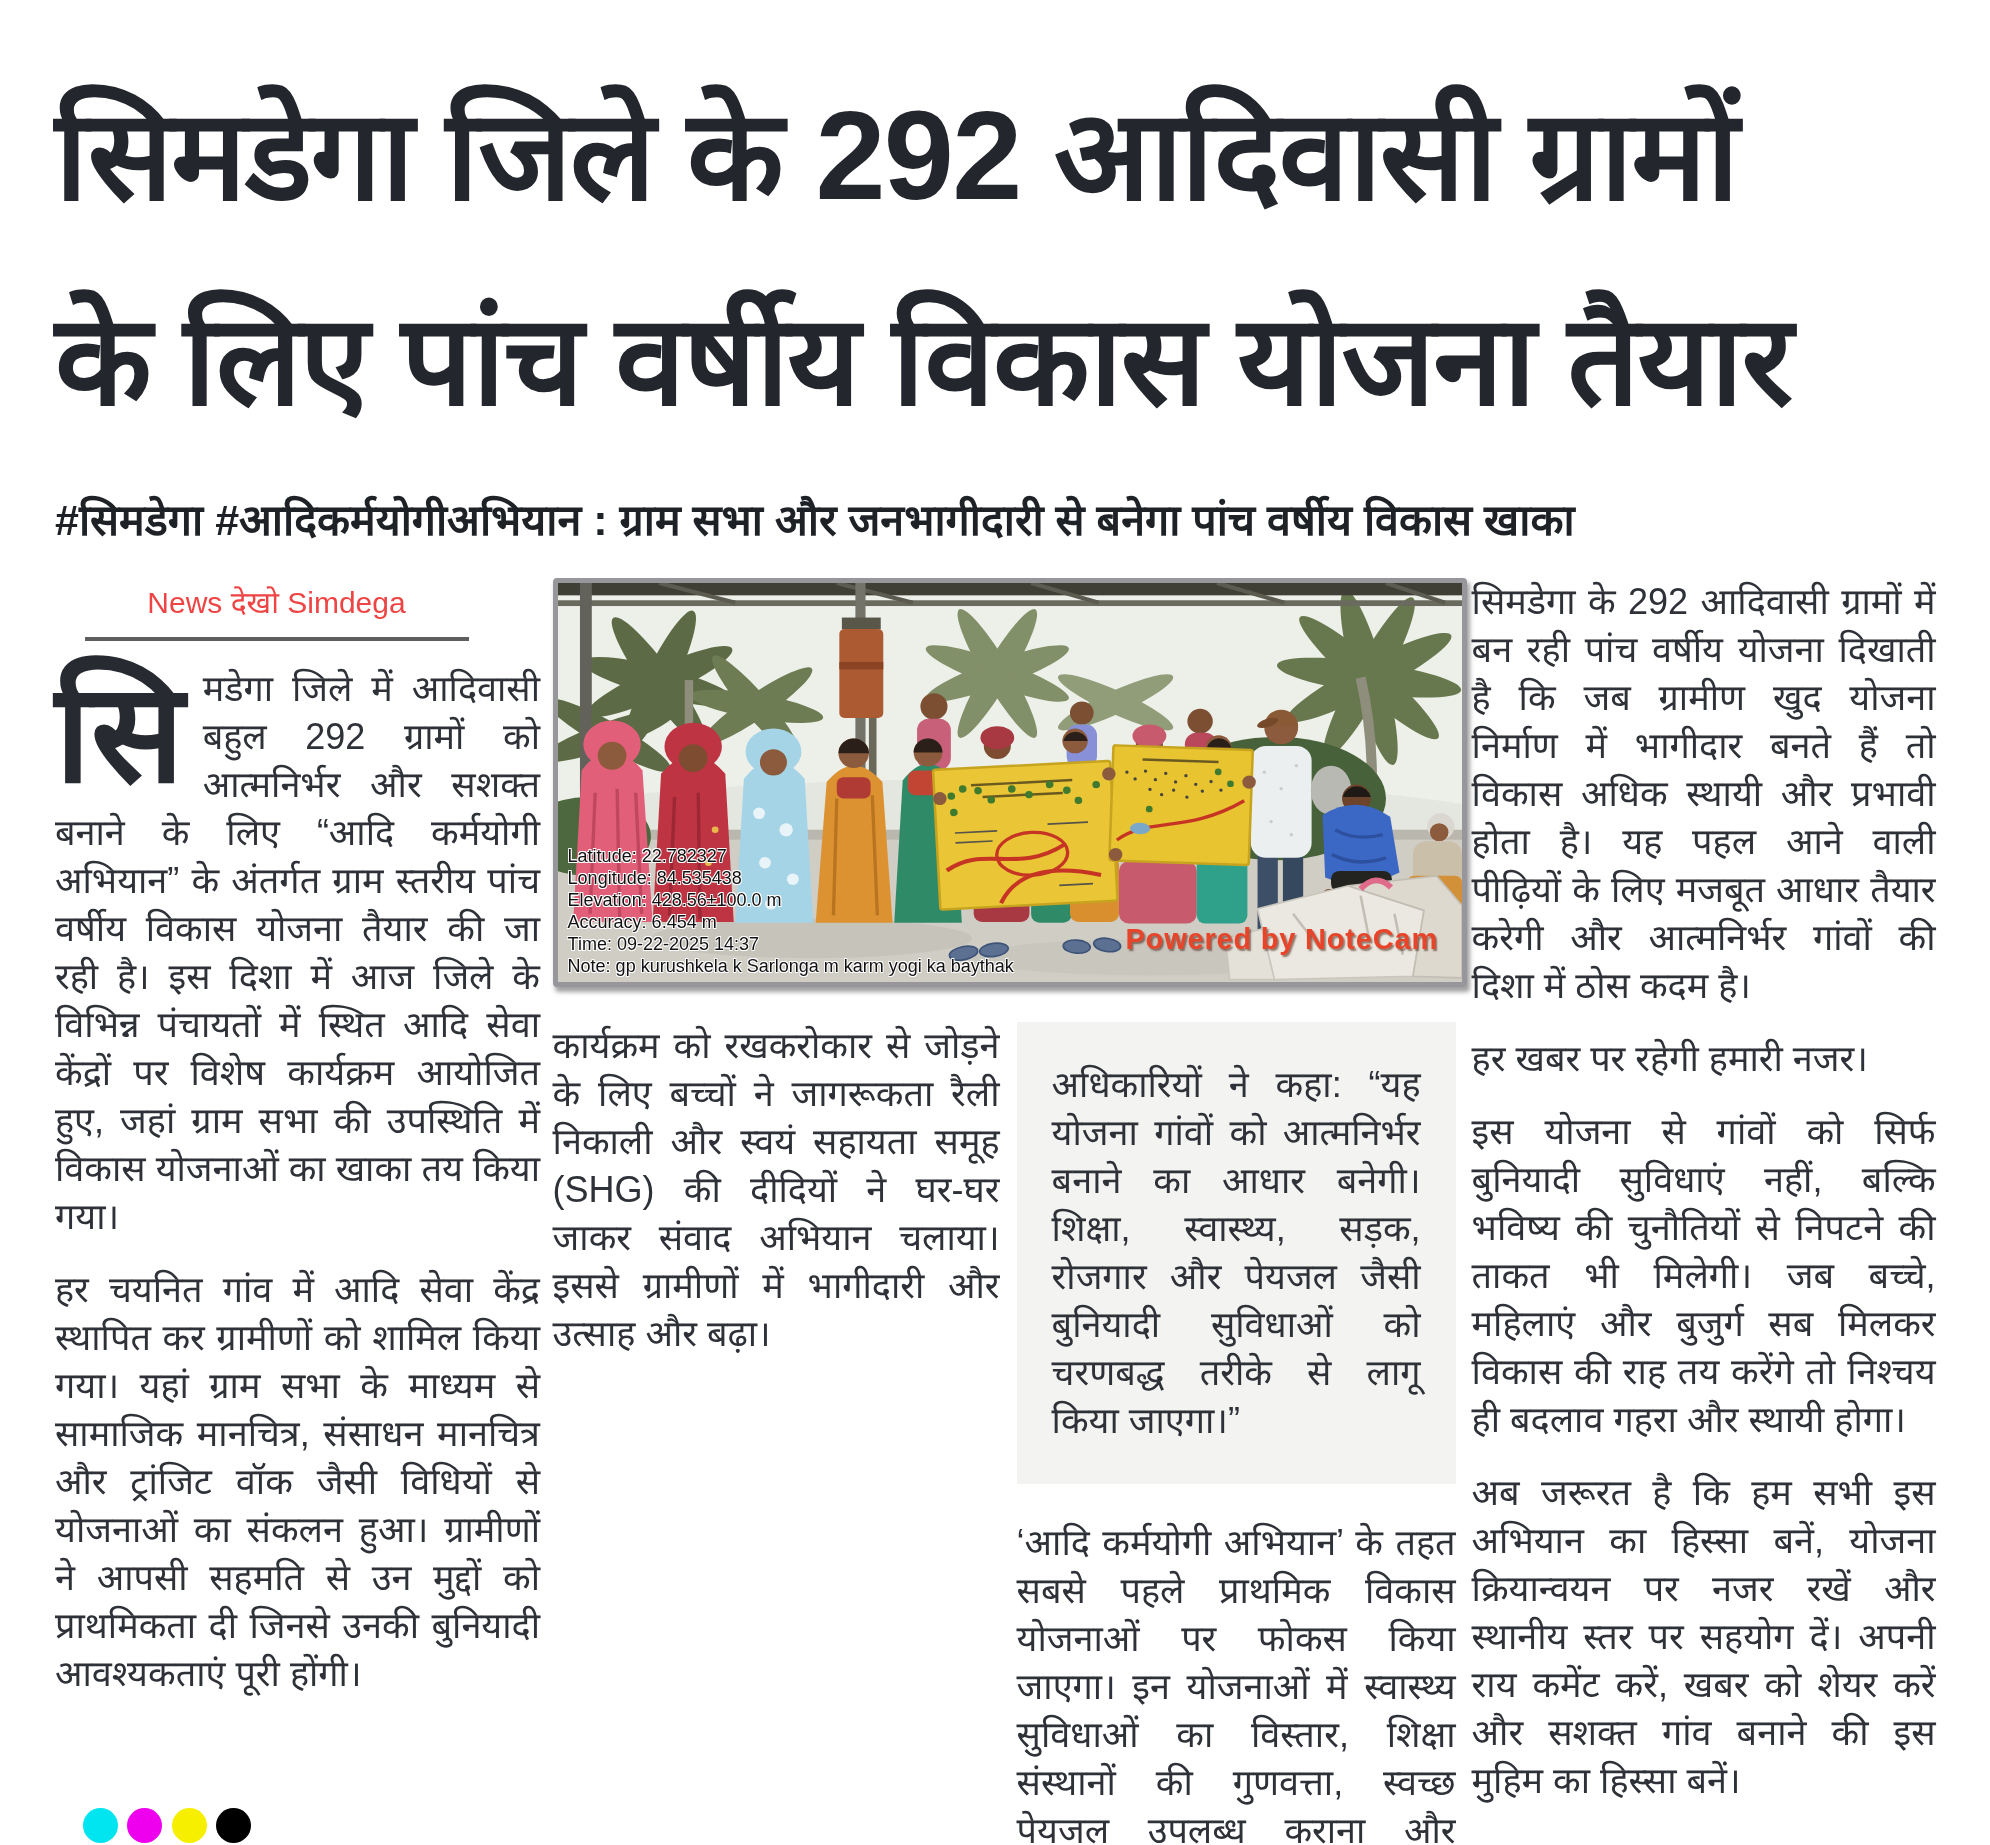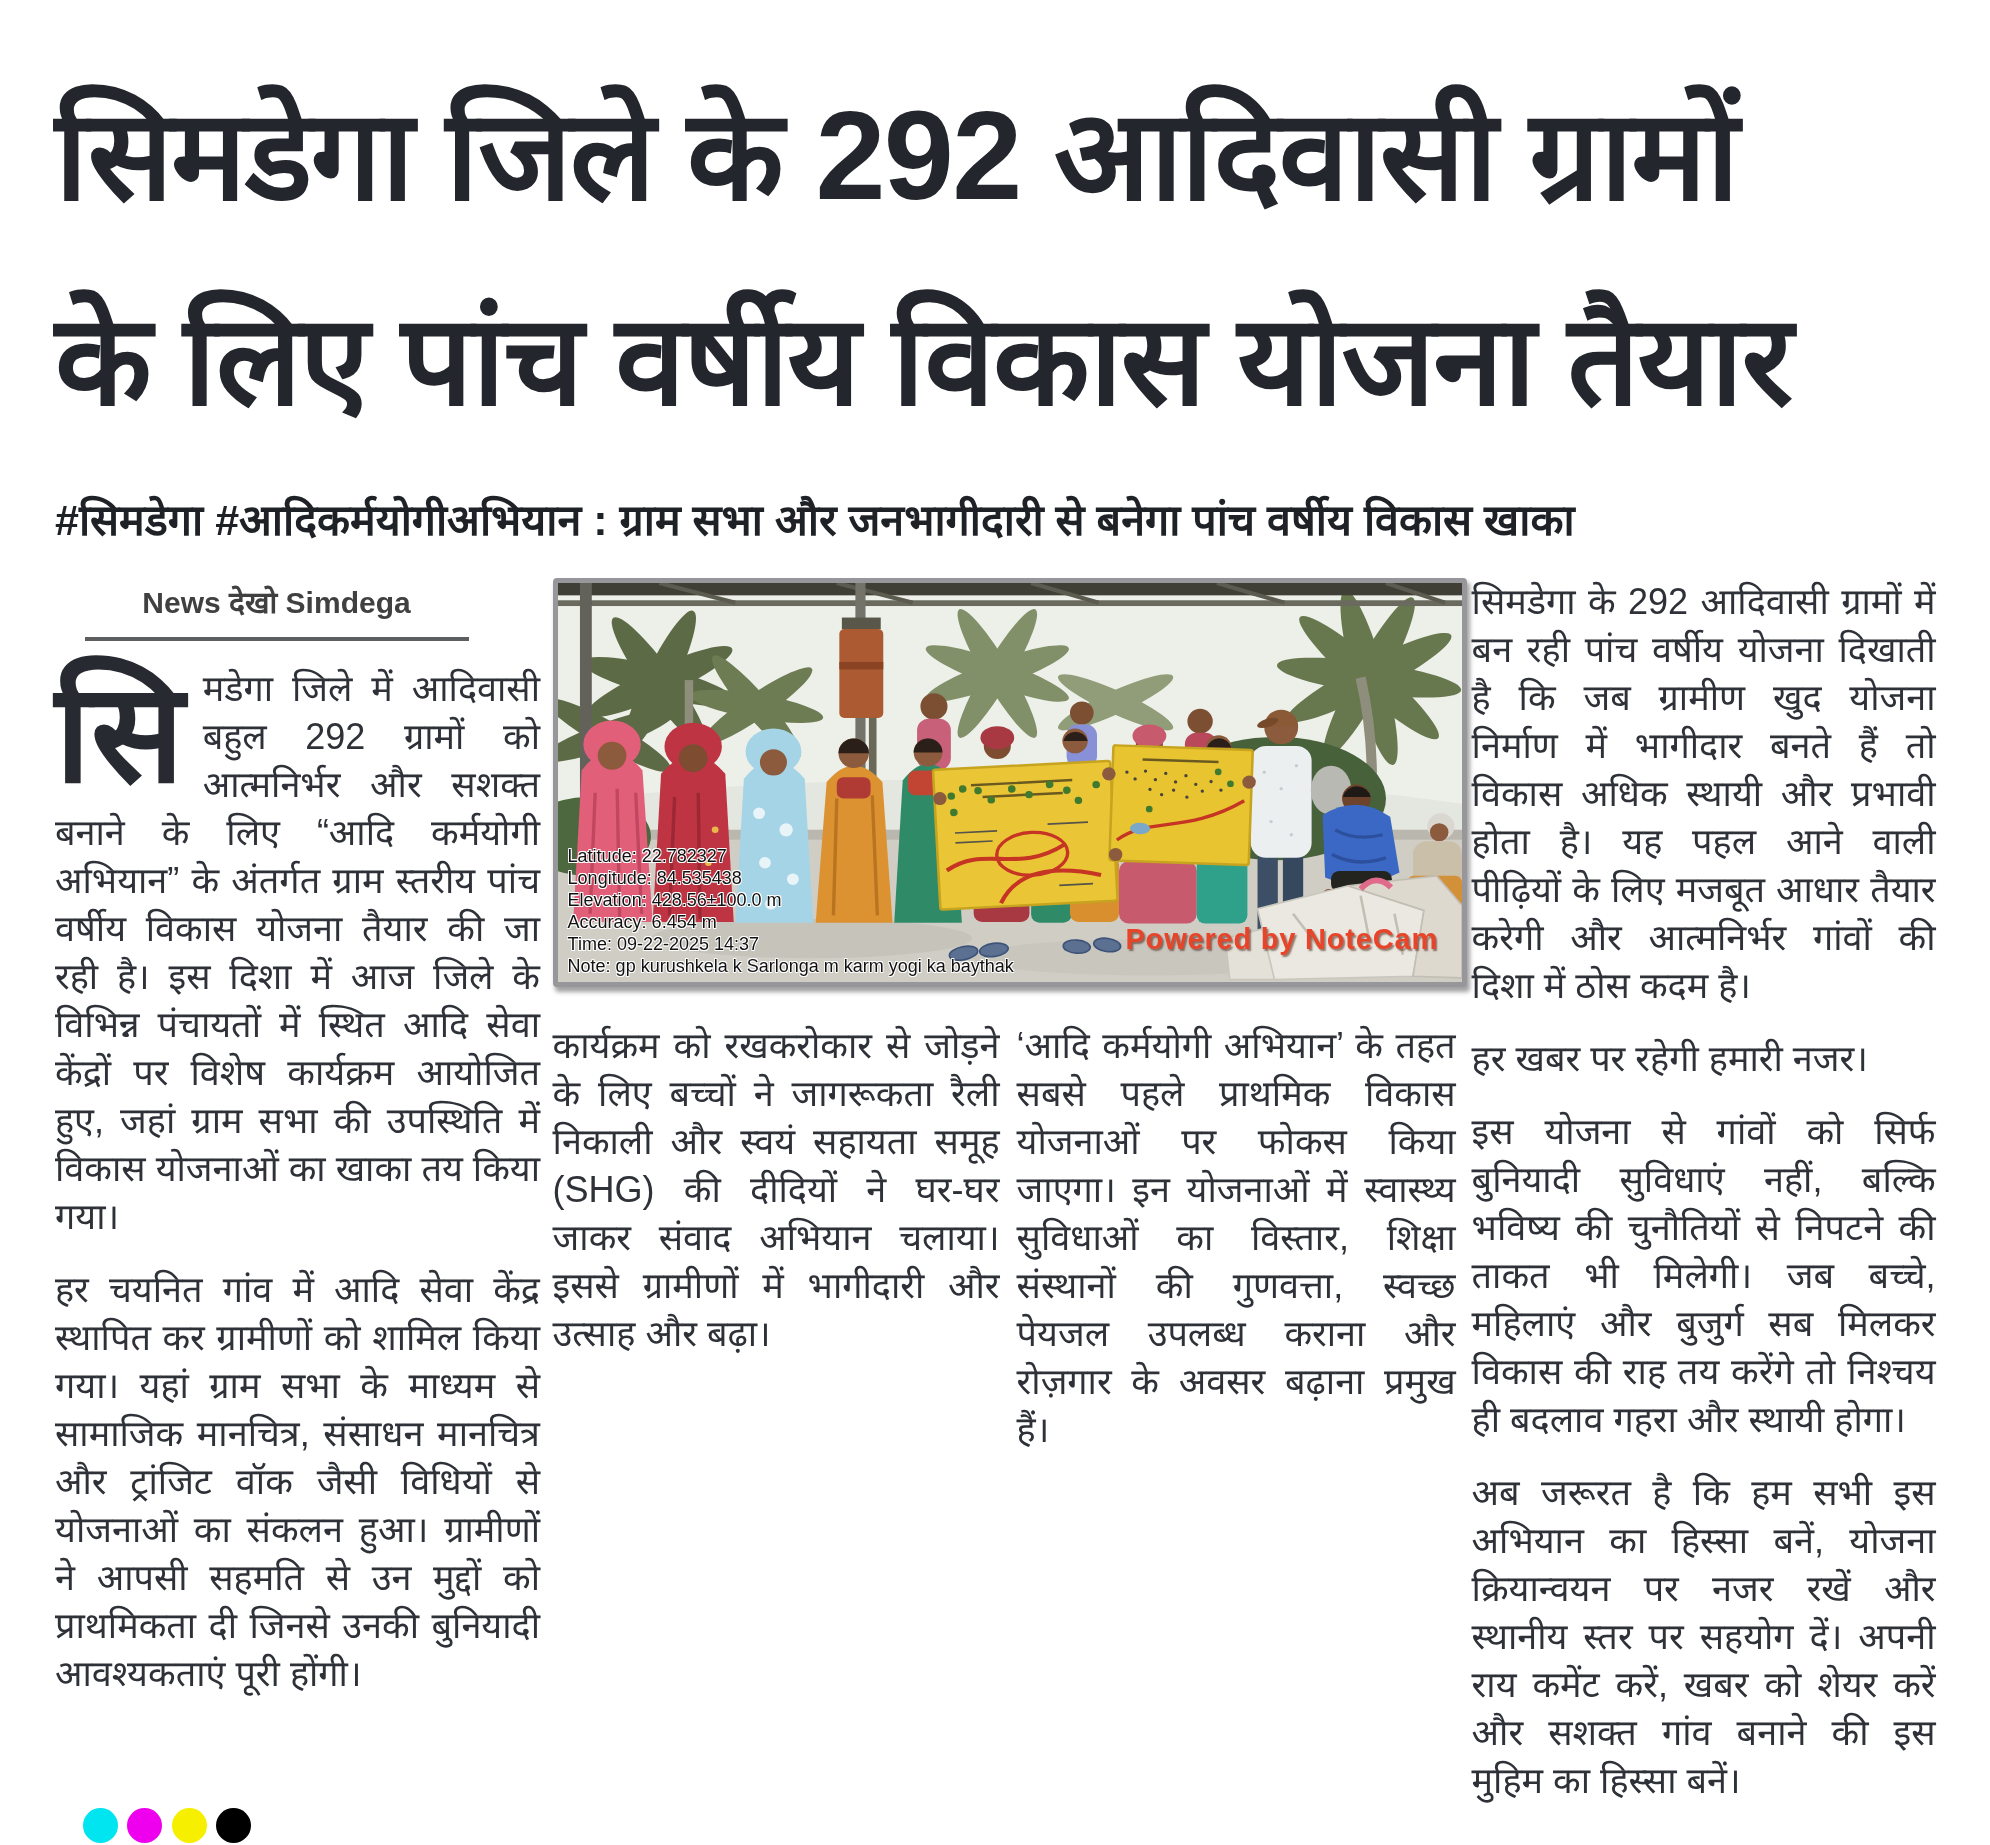--- a/index.html
+++ b/index.html
@@ -22,21 +22,21 @@
   .col4{width:464px;flex:none;}
   .midcols{display:flex;margin-top:35px;}
   .col2{width:447px;margin-right:17px;flex:none;}
   .col3{width:439px;flex:none;}
 
   .body-text{font-size:36px;line-height:48px;text-align:justify;margin:0 0 25px 0;color:#2e3238;}
   .body-text:last-child{margin-bottom:0;}
 
   
   .byline-wrap{width:384px;margin:3.4px 0 0 29.5px;}
-  .byline{font-size:30px;font-weight:700;text-align:center;color:#404040;}
+  .byline{font-size:30px;font-weight:400;text-align:center;color:#ef4444;}
   .byline-rule{height:4.2px;background:#5c5e60;margin-top:15px;}
   .dropcap-para{margin-top:23.6px;}
   .dropcap{float:left;font-size:138px;line-height:111px;font-weight:900;color:#272a30;
            padding:13.5px 18.6px 5px 0;}
 
   
   .photo{position:relative;width:914px;height:409px;margin:0;box-sizing:border-box;
          border:5.9px solid #97979b;border-radius:4px;overflow:hidden;background:#e7e9e4;
          box-shadow:2.5px 4.2px 4.2px rgba(70,70,70,.5);}
   .scene{display:block;width:100%;height:100%;}
@@ -320,20 +320,23 @@
         <div class="notecam" style="color: rgb(232, 68, 42);">Powered by NoteCam</div>
       </figure>
 
       <div class="midcols">
 
         <div class="col2">
           <p class="body-text">कार्यक्रम को रखकरोकार से जोड़ने के लिए बच्चों ने जागरूकता रैली निकाली और स्वयं सहायता समूह (SHG) की दीदियों ने घर-घर जाकर संवाद अभियान चलाया। इससे ग्रामीणों में भागीदारी और उत्साह और बढ़ा।</p>
         </div>
 
         <div class="col3">
+          <div class="quote-box">
+            <p class="body-text">अधिकारियों ने कहा: “यह योजना गांवों को आत्मनिर्भर बनाने का आधार बनेगी। शिक्षा, स्वास्थ्य, सड़क, रोजगार और पेयजल जैसी बुनियादी सुविधाओं को चरणबद्ध तरीके से लागू किया जाएगा।”</p>
+          </div>
           <p class="body-text">‘आदि कर्मयोगी अभियान’ के तहत सबसे पहले प्राथमिक विकास योजनाओं पर फोकस किया जाएगा। इन योजनाओं में स्वास्थ्य सुविधाओं का विस्तार, शिक्षा संस्थानों की गुणवत्ता, स्वच्छ पेयजल उपलब्ध कराना और रोज़गार के अवसर बढ़ाना प्रमुख हैं।</p>
         </div>
       </div>
     </div>
 
     <div class="col4">
       <p class="body-text">सिमडेगा के 292 आदिवासी ग्रामों में बन रही पांच वर्षीय योजना दिखाती है कि जब ग्रामीण खुद योजना निर्माण में भागीदार बनते हैं तो विकास अधिक स्थायी और प्रभावी होता है। यह पहल आने वाली पीढ़ियों के लिए मजबूत आधार तैयार करेगी और आत्मनिर्भर गांवों की दिशा में ठोस कदम है।</p>
       <p class="body-text">हर खबर पर रहेगी हमारी नजर।</p>
       <p class="body-text">इस योजना से गांवों को सिर्फ बुनियादी सुविधाएं नहीं, बल्कि भविष्य की चुनौतियों से निपटने की ताकत भी मिलेगी। जब बच्चे, महिलाएं और बुजुर्ग सब मिलकर विकास की राह तय करेंगे तो निश्चय ही बदलाव गहरा और स्थायी होगा।</p>
       <p class="body-text">अब जरूरत है कि हम सभी इस अभियान का हिस्सा बनें, योजना क्रियान्वयन पर नजर रखें और स्थानीय स्तर पर सहयोग दें। अपनी राय कमेंट करें, खबर को शेयर करें और सशक्त गांव बनाने की इस मुहिम का हिस्सा बनें।</p>

